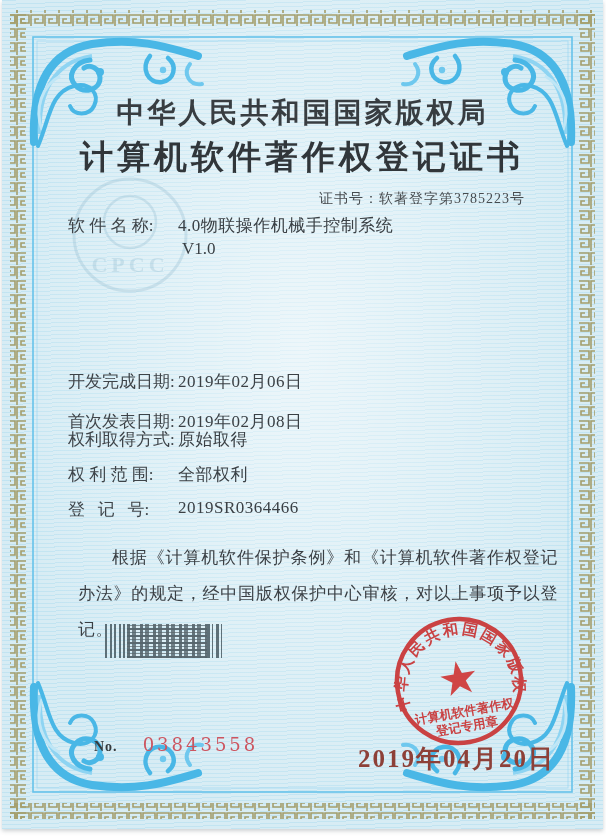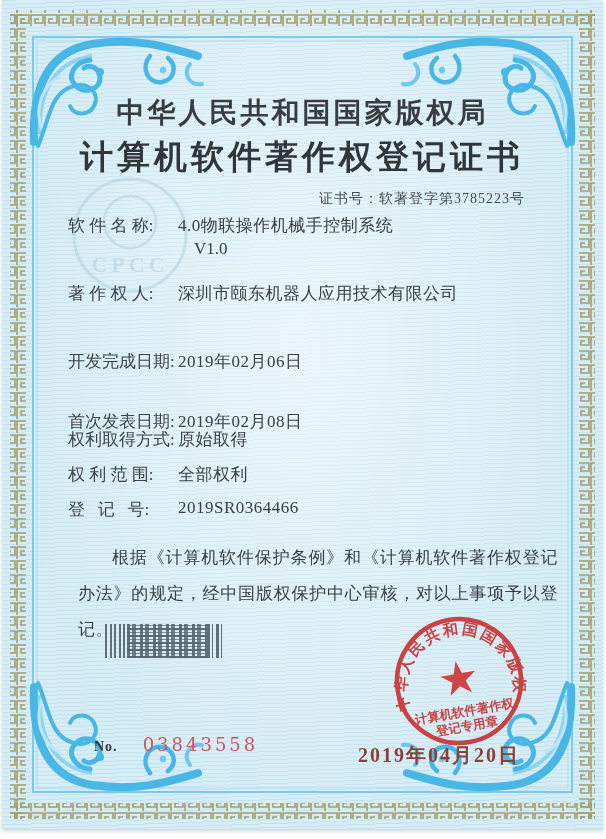--- a/index.html
+++ b/index.html
@@ -20,35 +20,35 @@
   .deco{position:absolute;left:0;top:0;width:601px;height:829px;pointer-events:none;}
   .txt{position:absolute;color:#3e4449;}
   .title1{top:94px;left:0;width:601px;text-align:center;font-size:28px;font-weight:bold;
     letter-spacing:3px;color:#383d41;}
   .title2{top:135px;left:0;width:600px;text-align:center;font-size:33px;font-weight:bold;
     letter-spacing:4px;color:#31363a;}
   .certno{top:190px;right:78px;font-size:14px;color:#464b4f;letter-spacing:1px;}
   .row{position:absolute;left:66px;font-size:17px;white-space:nowrap;}
   .lbl{display:inline-block;width:110px;white-space:pre;color:#3e4449;vertical-align:top;}
   .val{display:inline-block;color:#3a4045;letter-spacing:.5px;}
-  .val2{position:absolute;left:192px;font-size:17px;color:#3a4045;}
+  .val2{position:absolute;left:180px;font-size:17px;color:#3a4045;}
   .para{position:absolute;left:64px;top:540px;width:480px;font-size:17px;line-height:36px;
     text-indent:34px;color:#3a3f44;text-align:justify;letter-spacing:.5px;margin-left:12px;}
   .barcode{position:absolute;left:103px;top:624px;width:118px;height:34px;display:flex;opacity:.82;}
   .bc-left{width:22px;height:100%;
     background:repeating-linear-gradient(90deg,#44555d 0 2px,transparent 2px 5px,#44555d 5px 7px,transparent 7px 9px);}
   .bc-mid{flex:1;height:100%;
     background:
       repeating-linear-gradient(0deg, rgba(58,72,79,.95) 0 2px, transparent 2px 4px, rgba(58,72,79,.7) 4px 5px, transparent 5px 7px),
       repeating-linear-gradient(90deg, rgba(58,72,79,.9) 0 3px, transparent 3px 5px, rgba(58,72,79,.8) 5px 9px, transparent 9px 13px);}
   .bc-right{width:16px;height:100%;
     background:repeating-linear-gradient(90deg,#44555d 0 3px,transparent 3px 5px,#44555d 5px 6px,transparent 6px 9px);}
   .seal{position:absolute;left:390px;top:614px;width:134px;height:134px;
     transform:rotate(-10deg);opacity:.9;z-index:3;}
-  .date{position:absolute;left:356px;top:742px;font-size:20px;font-weight:bold;
+  .date{position:absolute;left:356px;top:742px;font-size:25px;font-weight:bold;
     color:#8d4038;letter-spacing:2px;z-index:2;}
   .serial{position:absolute;left:92px;top:734px;z-index:2;}
   .serial .no{font-size:14px;font-weight:bold;color:#363a3d;letter-spacing:1px;}
   .serial .num{font-size:18px;color:#cc5560;letter-spacing:3px;margin-left:25px;
     font-family:"DejaVu Serif",serif;}
 </style>
 </head>
 <body>
 
 <div class="paper">
@@ -96,25 +96,22 @@
 
   <div class="txt certno">
     <span>证书号：</span><span>软著登字第3785223号</span>
   </div>
 
   <div class="row" style="top:214px">
     <span class="lbl">软 件 名 称:</span><span class="val">4.0物联操作机械手控制系统</span>
   </div>
   <div class="val2" style="top:239px">V1.0</div>
 
-  <div class="row" style="top:282px">
-    <span class="lbl">著 作 权 人:</span><span class="val">深圳市颐东机器人应用技术有限公司</span>
-  </div>
 
-  <div class="row" style="top:350px">
+  <div class="row" style="top:370px">
     <span class="lbl">开发完成日期:</span><span class="val">2019年02月06日</span>
   </div>
 
   <div class="row" style="top:410px">
     <span class="lbl">首次发表日期:</span><span class="val">2019年02月08日</span>
   </div>
 
   <div class="row" style="top:428px">
     <span class="lbl">权利取得方式:</span><span class="val">原始取得</span>
   </div>

